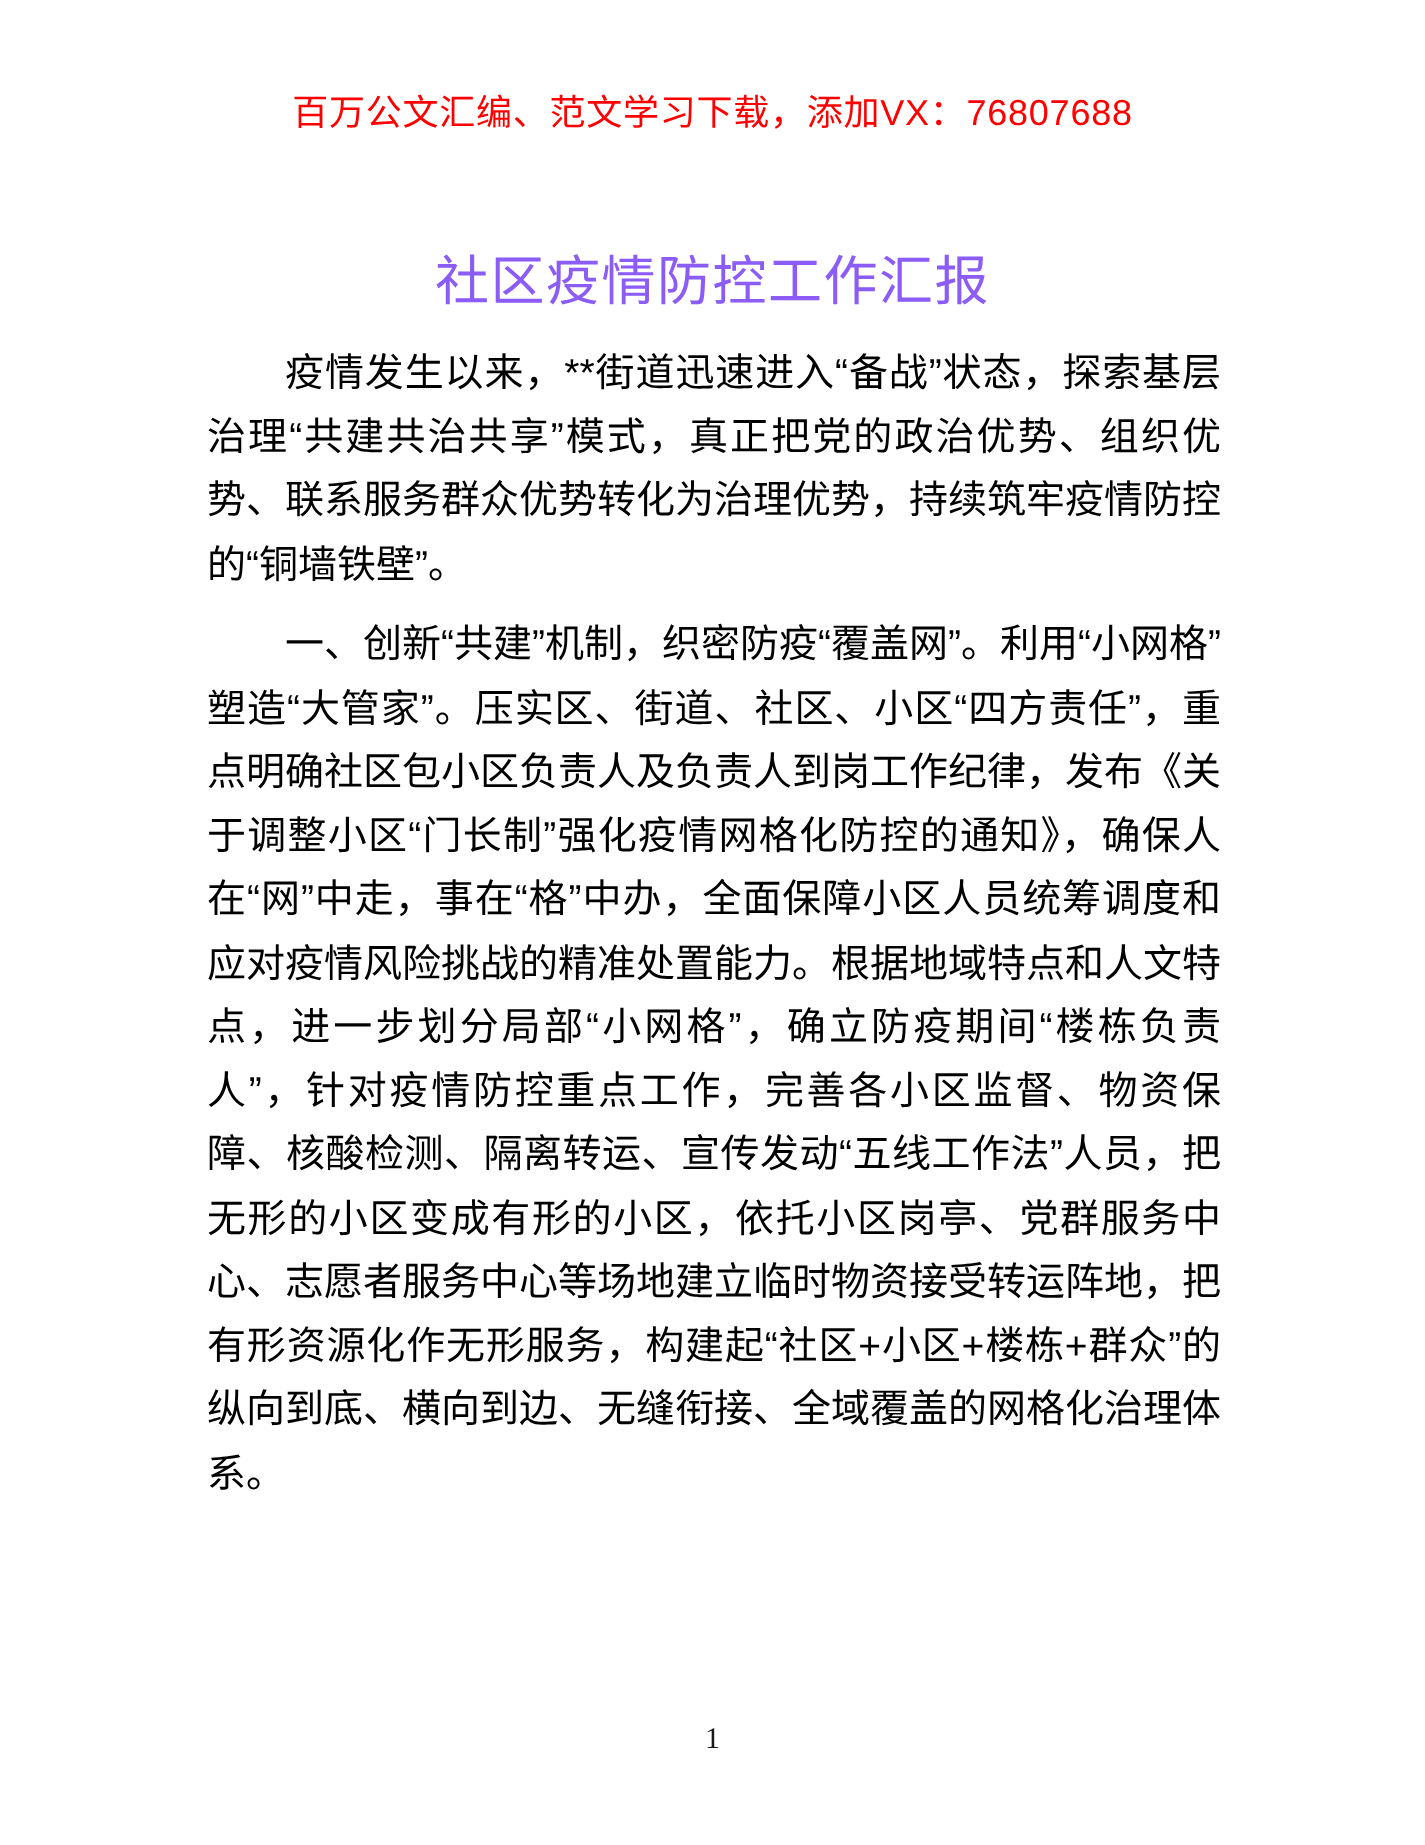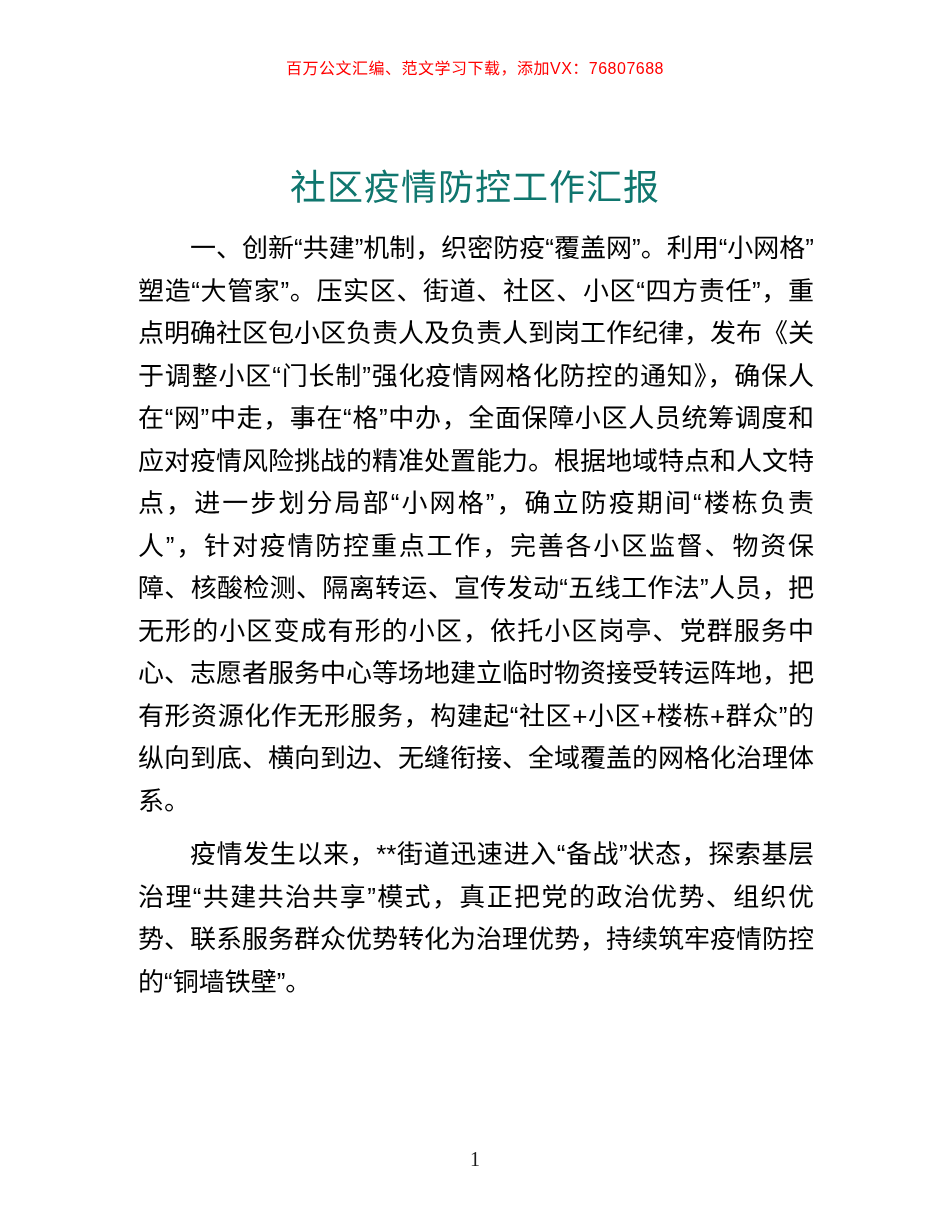--- a/index.html
+++ b/index.html
@@ -15,36 +15,36 @@
     overflow: hidden;
     font-family: "Liberation Sans", sans-serif;
     color: #000000;
   }
   .promo-notice {
     position: absolute;
     top: 55px;
     left: 0;
     right: 0;
     text-align: center;
-    font-size: 16px;
+    font-size: 24px;
     letter-spacing: 0.5px;
     color: #ff0000;
     font-weight: 400;
   }
   .doc-title {
     position: absolute;
     top: 158px;
     left: 0;
     right: 0;
     margin: 0;
     text-align: center;
     font-size: 36px;
     font-weight: 500;
     letter-spacing: 1px;
-    color: #0f766e;
+    color: #8b5cf6;
   }
   .doc-body {
     position: absolute;
     top: 227px;
     left: 138px;
     width: 676px;
     font-size: 26px;
     line-height: 42.5px;
     text-align: justify;
     text-justify: inter-ideograph;
@@ -69,19 +69,19 @@
 </head>
 <body>
 
 <div class="page">
 
   <div class="promo-notice">百万公文汇编、范文学习下载，添加VX：76807688</div>
 
   <h1 class="doc-title">社区疫情防控工作汇报</h1>
 
   <div class="doc-body">
+    <p>疫情发生以来，**街道迅速进入“备战”状态，探索基层治理“共建共治共享”模式，真正把党的政治优势、组织优势、联系服务群众优势转化为治理优势，持续筑牢疫情防控的“铜墙铁壁”。</p>
     <p>一、创新“共建”机制，织密防疫“覆盖网”。利用“小网格”塑造“大管家”。压实区、街道、社区、小区“四方责任”，重点明确社区包小区负责人及负责人到岗工作纪律，发布《关于调整小区“门长制”强化疫情网格化防控的通知》，确保人在“网”中走，事在“格”中办，全面保障小区人员统筹调度和应对疫情风险挑战的精准处置能力。根据地域特点和人文特点，进一步划分局部“小网格”，确立防疫期间“楼栋负责人”，针对疫情防控重点工作，完善各小区监督、物资保障、核酸检测、隔离转运、宣传发动“五线工作法”人员，把无形的小区变成有形的小区，依托小区岗亭、党群服务中心、志愿者服务中心等场地建立临时物资接受转运阵地，把有形资源化作无形服务，构建起“社区+小区+楼栋+群众”的纵向到底、横向到边、无缝衔接、全域覆盖的网格化治理体系。</p>
-    <p>疫情发生以来，**街道迅速进入“备战”状态，探索基层治理“共建共治共享”模式，真正把党的政治优势、组织优势、联系服务群众优势转化为治理优势，持续筑牢疫情防控的“铜墙铁壁”。</p>
   </div>
 
   <div class="page-number">1</div>
 
 </div>
 
 </body></html>

